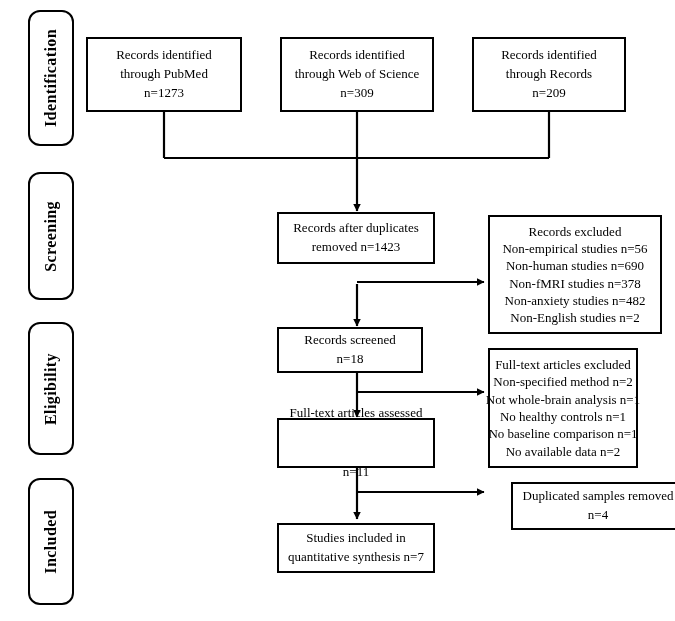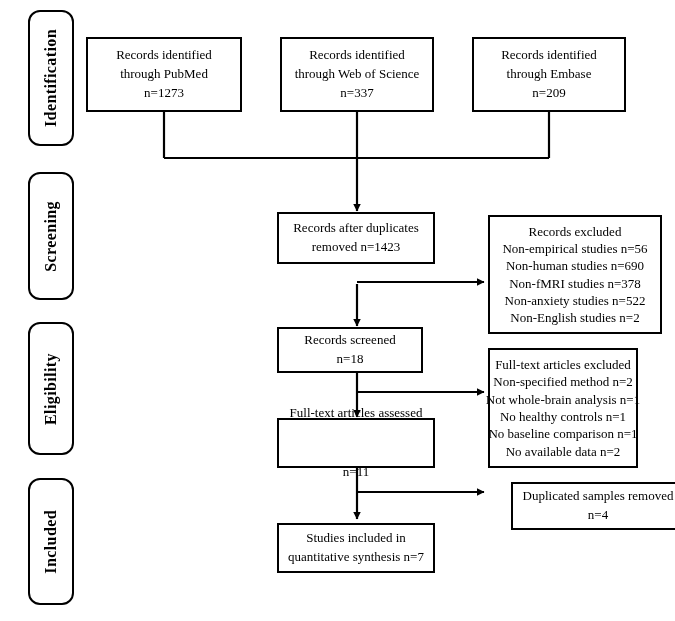--- a/index.html
+++ b/index.html
@@ -119,26 +119,26 @@
 
   <div class="box" style="left:86px; top:37px; width:156px; height:75px;">
     <span class="line">Records identified</span>
     <span class="line">through PubMed</span>
     <span class="line">n=1273</span>
   </div>
 
   <div class="box" style="left:280px; top:37px; width:154px; height:75px;">
     <span class="line">Records identified</span>
     <span class="line">through Web of Science</span>
-    <span class="line">n=337</span>
+    <span class="line">n=309</span>
   </div>
 
   <div class="box" style="left:472px; top:37px; width:154px; height:75px;">
     <span class="line">Records identified</span>
-    <span class="line">through Embase</span>
+    <span class="line">through Records</span>
     <span class="line">n=209</span>
   </div>
 
   <div class="box" style="left:277px; top:212px; width:158px; height:52px;">
     <span class="line">Records after duplicates</span>
     <span class="line">removed n=1423</span>
   </div>
 
   <div class="box" style="left:277px; top:327px; width:146px; height:46px;">
     <span class="line">Records screened</span>
@@ -153,21 +153,21 @@
   <div class="box" style="left:277px; top:523px; width:158px; height:50px;">
     <span class="line">Studies included in</span>
     <span class="line">quantitative synthesis n=7</span>
   </div>
 
   <div class="box tight" style="left:488px; top:215px; width:174px; height:119px;">
     <span class="line">Records excluded</span>
     <span class="line">Non-empirical studies n=56</span>
     <span class="line">Non-human studies n=690</span>
     <span class="line">Non-fMRI studies n=378</span>
-    <span class="line">Non-anxiety studies n=522</span>
+    <span class="line">Non-anxiety studies n=482</span>
     <span class="line">Non-English studies n=2</span>
   </div>
 
   <div class="box tight" style="left:488px; top:348px; width:150px; height:120px;">
     <span class="line">Full-text articles excluded</span>
     <span class="line">Non-specified method n=2</span>
     <span class="line">Not whole-brain analysis n=1</span>
     <span class="line">No healthy controls n=1</span>
     <span class="line">No baseline comparison n=1</span>
     <span class="line">No available data n=2</span>

